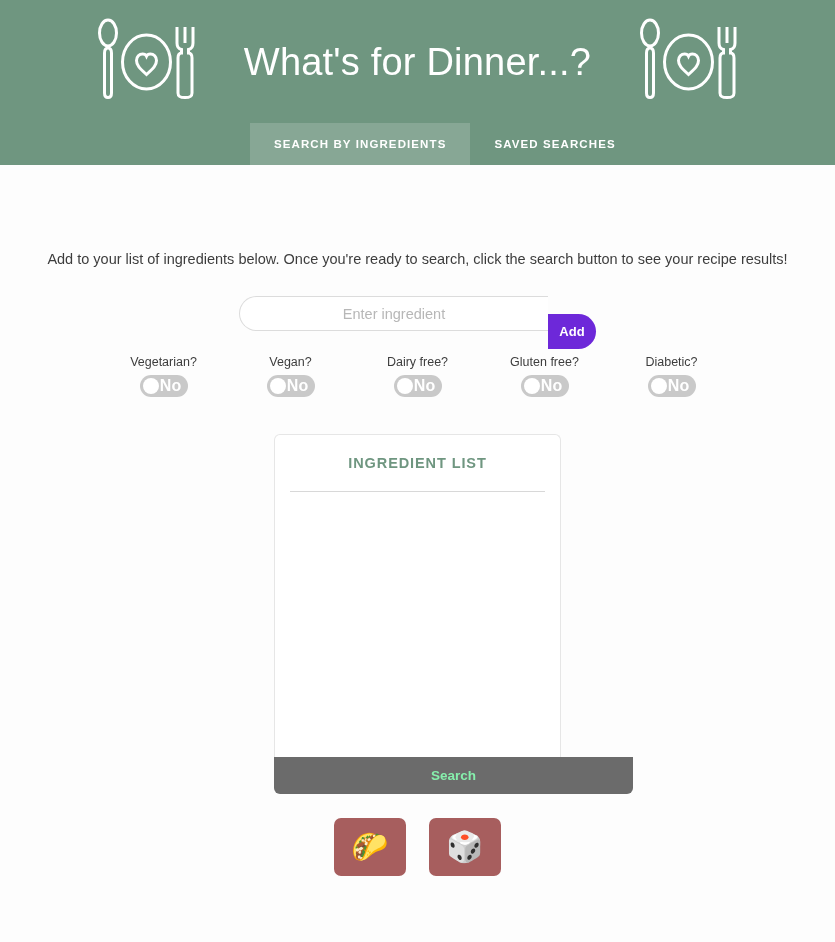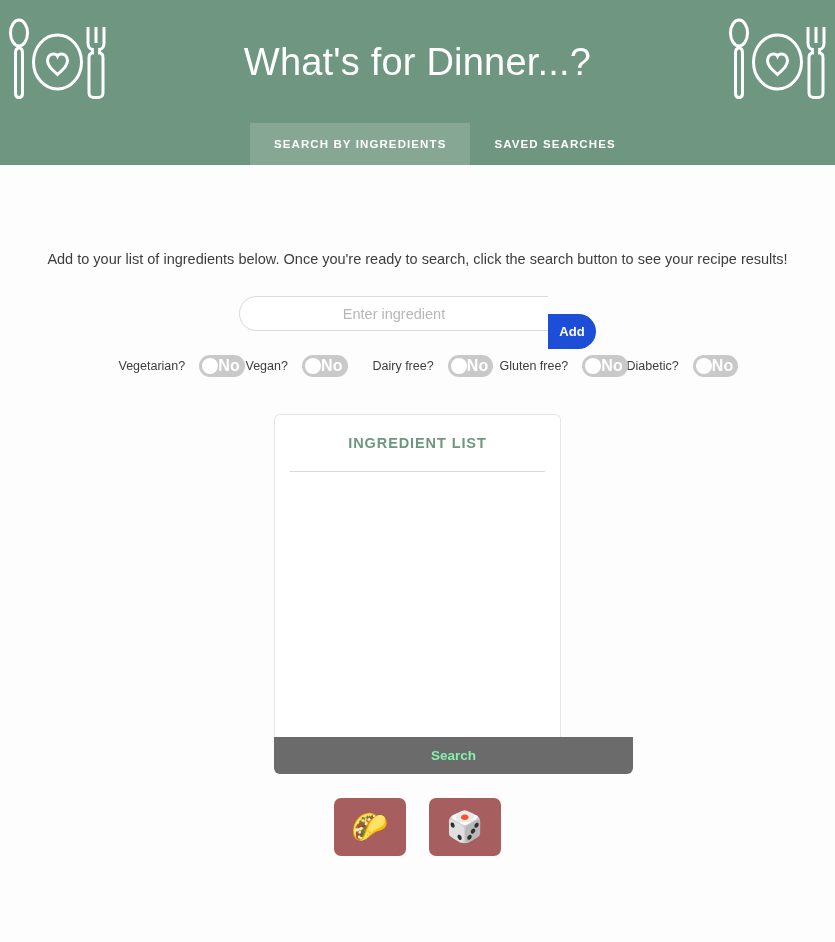--- a/index.html
+++ b/index.html
@@ -28,21 +28,21 @@
   }
 
   .header-row {
     position: absolute;
     top: 0;
     left: 0;
     width: 835px;
     height: 125px;
     display: flex;
     align-items: center;
-    justify-content: space-between;
+    justify-content: center;
     gap: 40px;
   }
 
   .logo {
     width: 115px;
     height: 95px;
     flex: 0 0 auto;
   }
 
   .logo svg { display: block; width: 115px; height: 95px; }
@@ -127,44 +127,44 @@
     padding: 0 12px;
   }
 
   .ingredient-input::placeholder {
     color: #b7b7b7;
   }
 
   .add-button {
     width: 48px;
     height: 35px;
-    background: #1d4ed8;
+    background: #6d28d9;
     color: #ffffff;
     border: none;
     border-radius: 0 18px 18px 0;
     font-size: 13px;
     font-weight: bold;
     cursor: pointer;
     font-family: "Liberation Sans", sans-serif;
     margin-top: 36px;
   }
 
   
   .toggles {
     margin-top: 24px;
     display: flex;
     gap: 37px;
     align-items: flex-start;
   }
 
   .toggle-group {
     display: flex;
-    flex-direction: row;
-    align-items: center;
-    gap: 14px;
+    flex-direction: column;
+    align-items: center;
+    gap: 6px;
     width: 90px;
   }
 
   .toggle-label {
     font-size: 12.5px;
     color: #3d3d3d;
     white-space: nowrap;
   }
 
   .switch {

